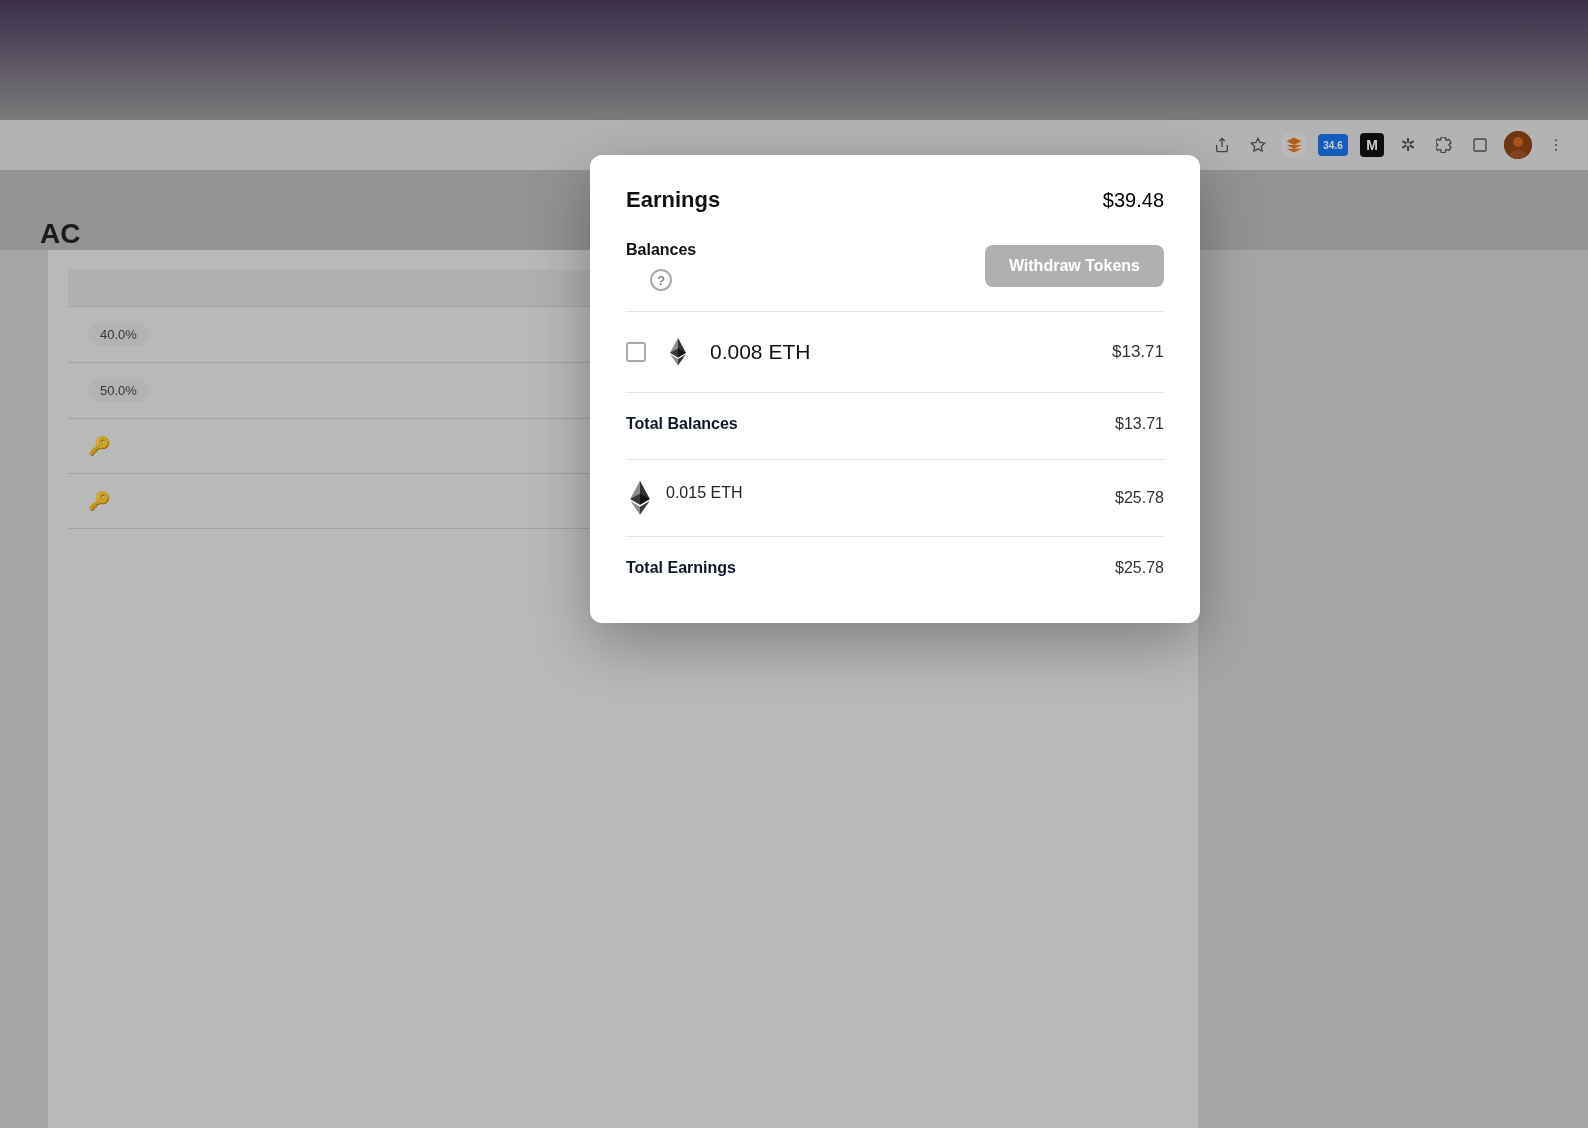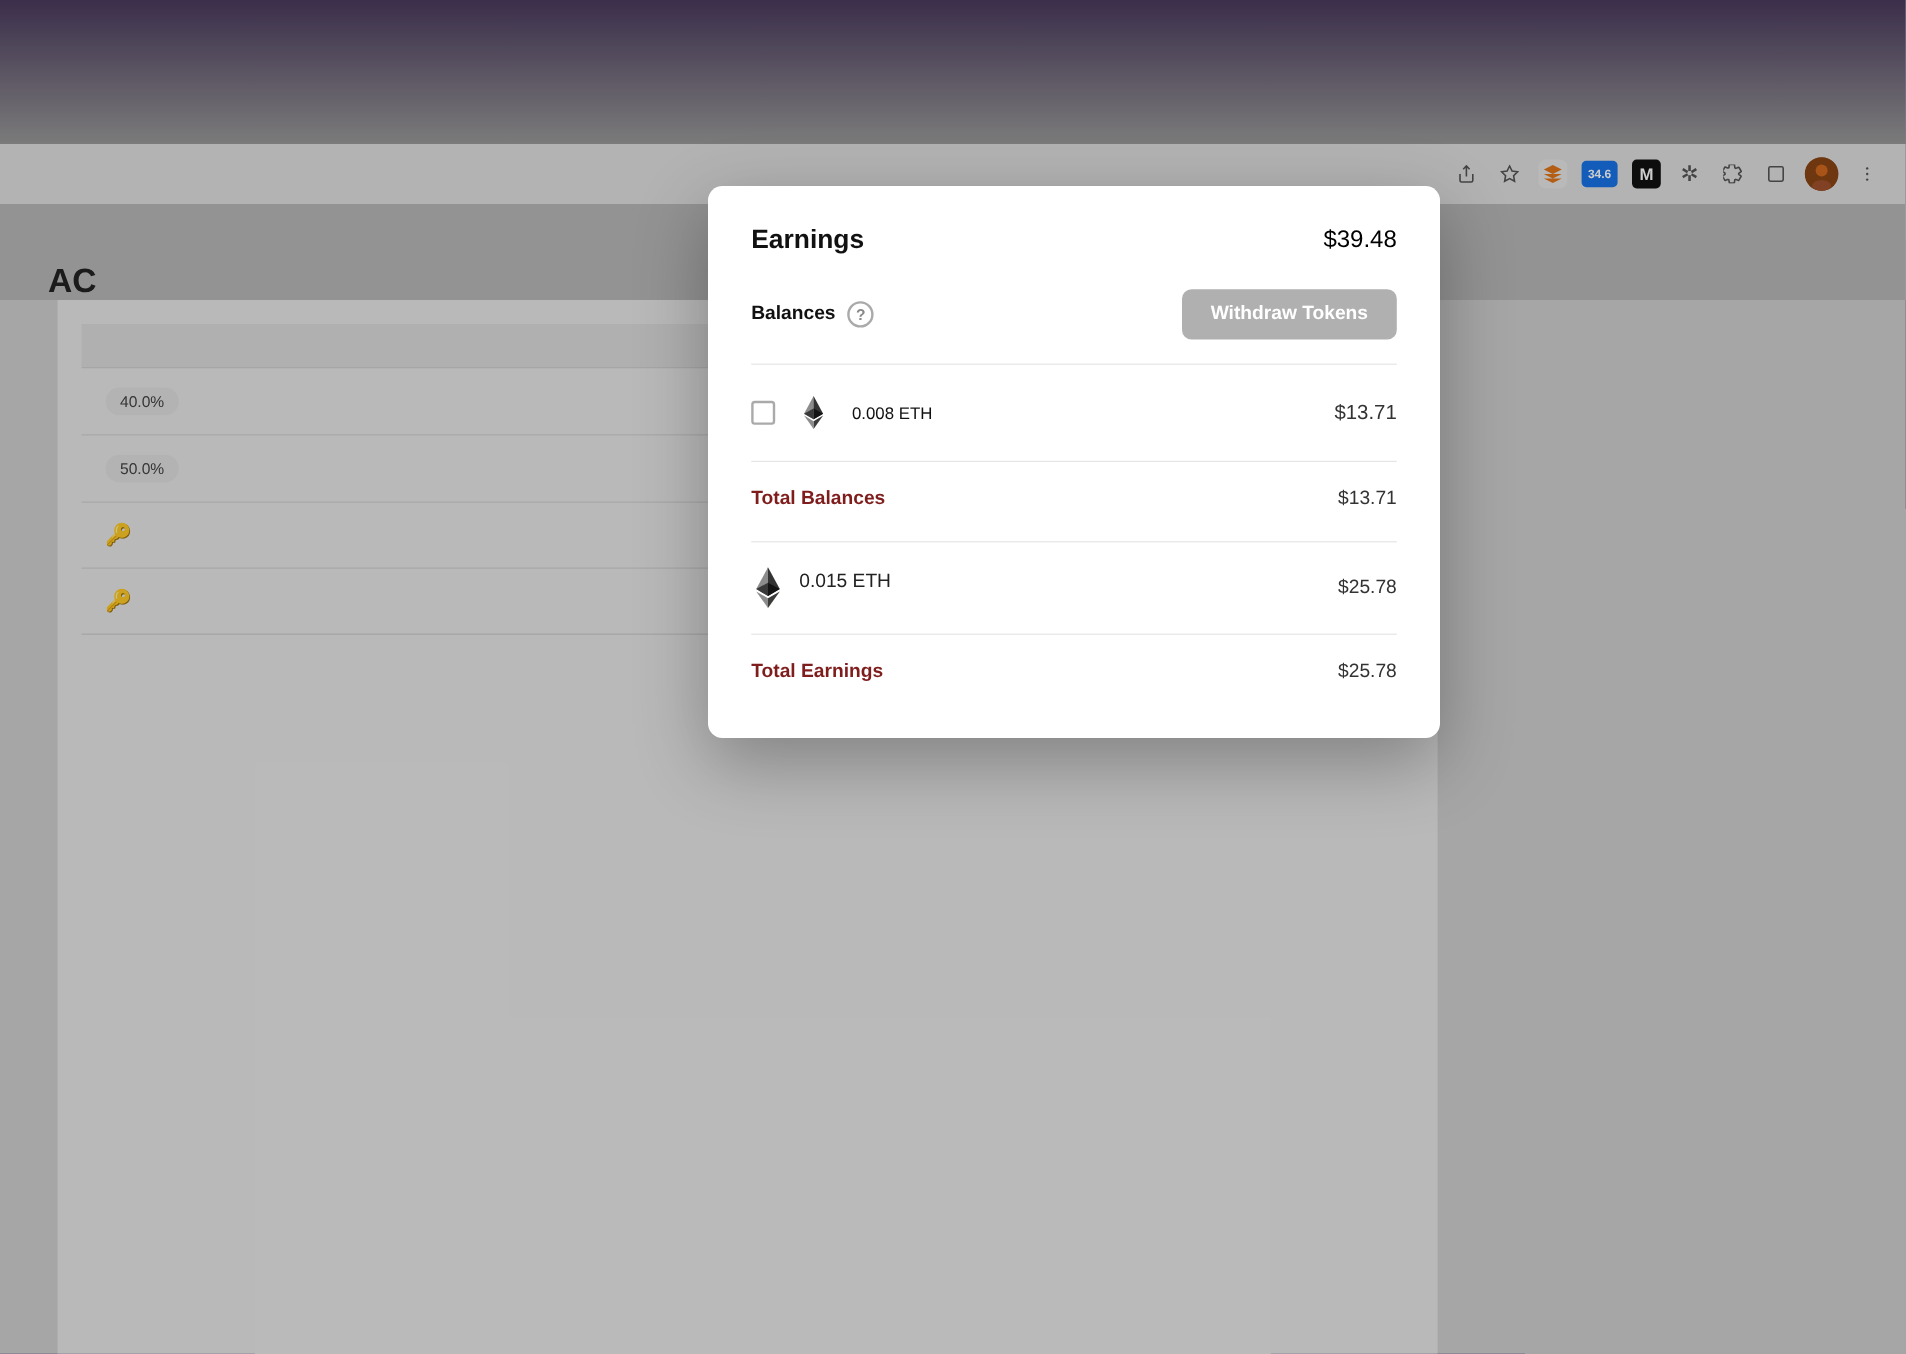--- a/index.html
+++ b/index.html
@@ -212,20 +212,21 @@
       display: flex;
       align-items: center;
       justify-content: space-between;
       margin-bottom: 20px;
     }
 
     .section-left {
       display: flex;
       align-items: center;
       gap: 10px;
+      flex-direction: column;
     }
 
     .help-icon {
       width: 22px;
       height: 22px;
       border-radius: 50%;
       border: 2px solid #aaa;
       color: #888;
       font-size: 13px;
       display: flex;
@@ -277,41 +278,41 @@
 
     .eth-icon {
       width: 32px;
       height: 32px;
       display: flex;
       align-items: center;
       justify-content: center;
     }
 
     .balance-token {
-      font-size: 14px;
+      font-size: 21px;
       font-weight: 500;
       color: #111;
     }
 
     .balance-amount {
       font-size: 17px;
       color: #333;
     }
 
     .total-row {
       display: flex;
       justify-content: space-between;
       align-items: center;
       padding: 14px 0;
     }
 
     .total-label {
       font-size: 16px;
       font-weight: 600;
-      color: #7f1d1d;
+      color: #0f172a;
     }
 
     .total-value {
       font-size: 16px;
       color: #333;
     }
 
     .withdrawn-section {
       margin-top: 12px;
     }

